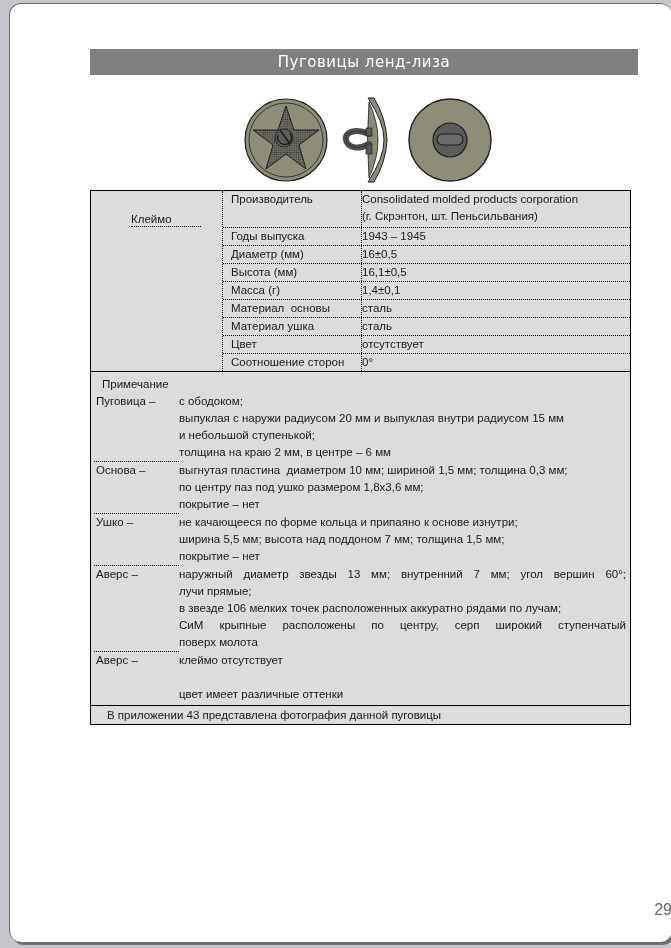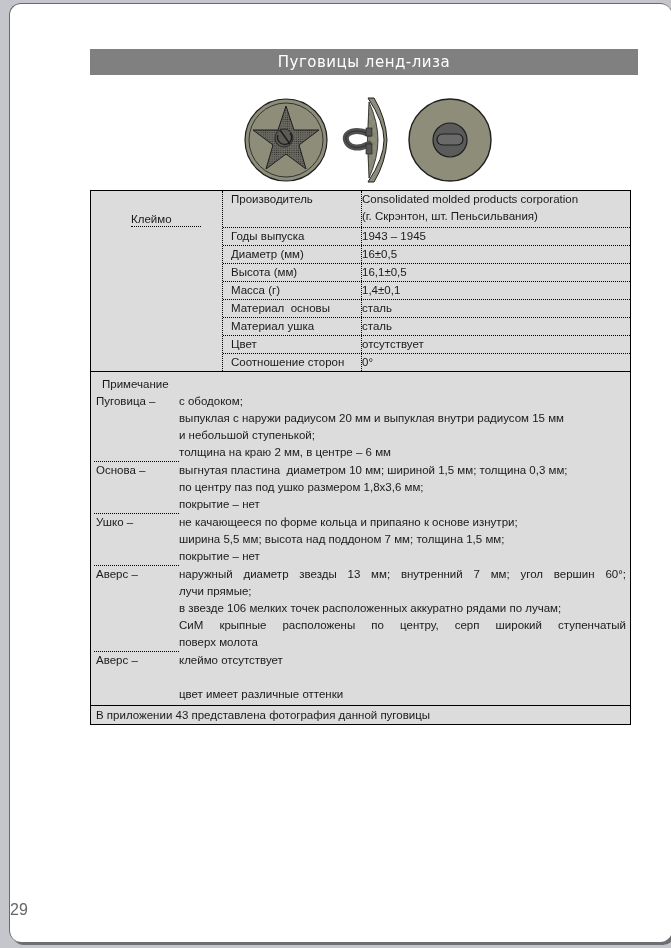--- a/index.html
+++ b/index.html
@@ -105,28 +105,28 @@
     .note-lines { flex: 1; }
     .note-sep {
       display: block;
       width: 85px;
       border-top: 1px dotted #000;
       margin: 0;
     }
     .justify { text-align: justify; text-align-last: justify; }
     .appendix {
       border-top: 1.5px solid #000;
-      padding: 1px 0 1px 5px;
+      padding: 1px 0 1px 16px;
       line-height: 16px;
     }
     .page-number {
       position: absolute;
       left: 0; width: 100%;
       top: 897px;
-      text-align: left;
+      text-align: right;
       font-family: "Liberation Sans", sans-serif;
       font-size: 16px;
       color: #666666;
     }
   </style>
 </head>
 <body>
 
 <div class="page">
 

